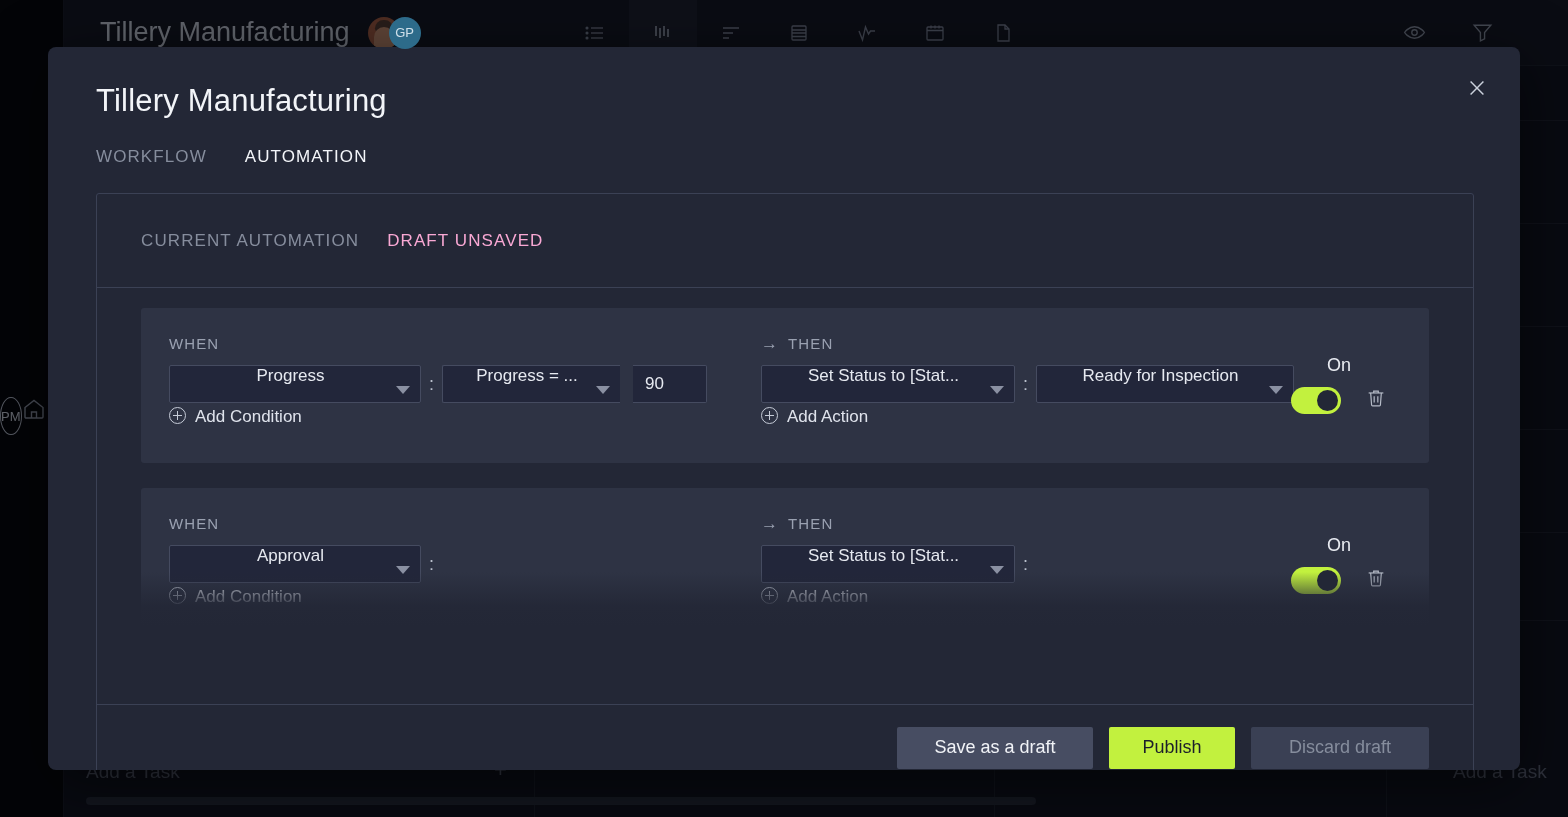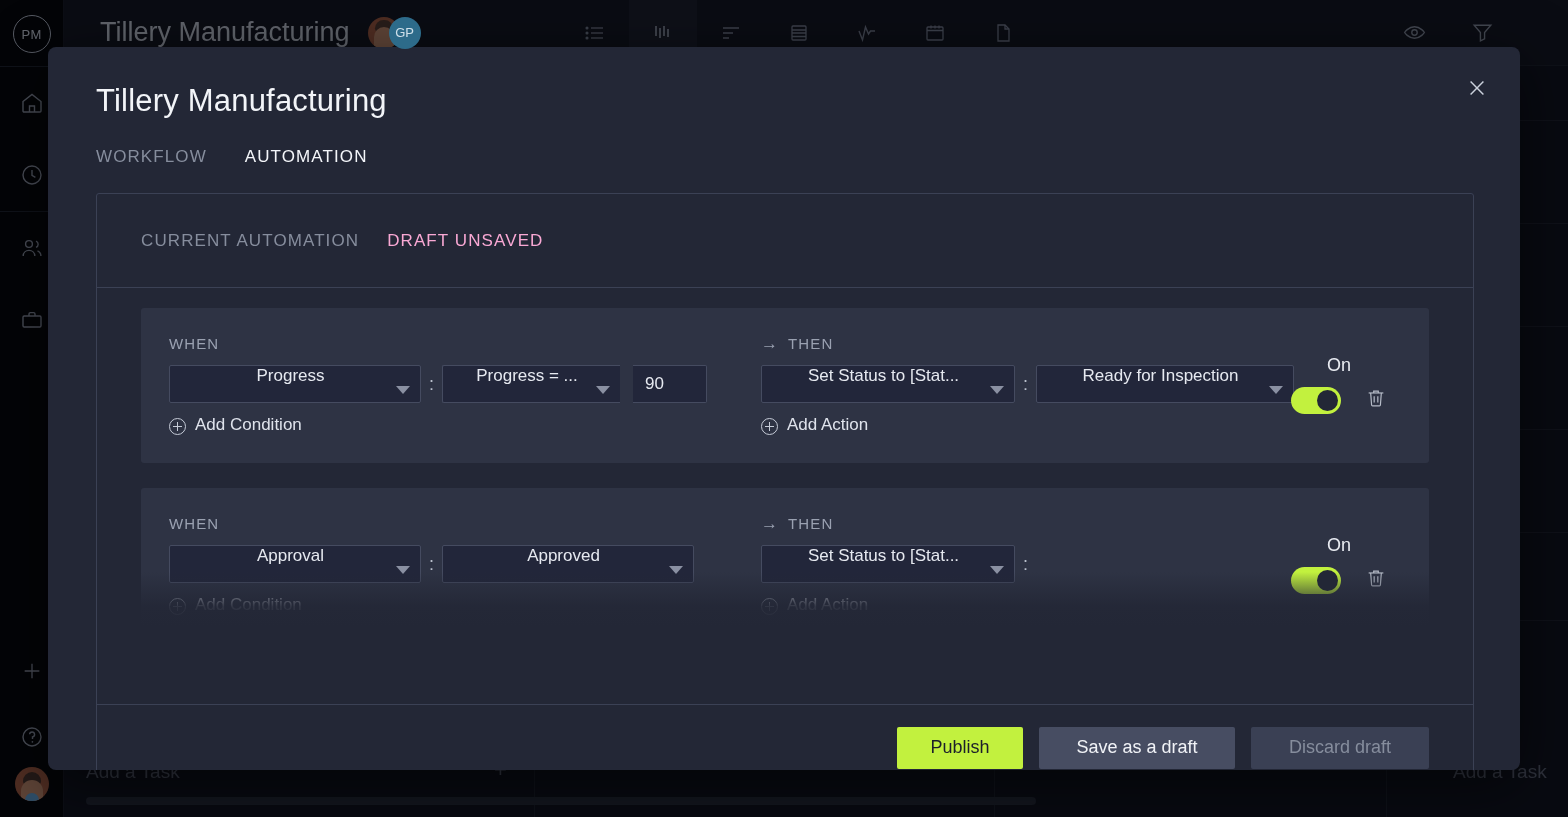--- a/index.html
+++ b/index.html
@@ -20,21 +20,20 @@
     background: #0c0e16;
   }
 
   
   #left-rail {
     position: absolute;
     left: 0; top: 0;
     width: 64px; height: 817px;
     background: #000000;
     display: flex;
-    flex-direction: column;
     align-items: center;
     border-right: 1px solid #15171f;
   }
   #left-rail .logo {
     margin-top: 15px;
     width: 38px; height: 38px;
     border-radius: 50%;
     border: 1.6px solid #b9bfcc;
     color: #d2d7e0;
     font-size: 13px;
@@ -260,23 +259,23 @@
     color: #e6e9f0; font-size: 17px;
     display: flex; align-items: center; padding-left: 12px;
   }
   .cond-wrap { display: flex; gap: 13px; }
   .cond-wrap .sel-cond { border-radius: 2px 0 0 2px; border-right: none; }
 
   .sel-action { width: 254px; }
   .sel-value  { width: 258px; }
 
   .add-link {
-    margin-top: 12px;
+    margin-top: 4px;
     color: #dfe3ec; font-size: 17px;
-    display: flex; align-items: flex-end; gap: 9px;
+    display: flex; align-items: flex-start; gap: 9px;
   }
   .plus-circle {
     width: 17px; height: 17px; border-radius: 50%;
     border: 1.4px solid #c6ccd8;
     position: relative; flex: 0 0 auto;
   }
   .plus-circle::before, .plus-circle::after {
     content: ""; position: absolute; background: #c6ccd8;
   }
   .plus-circle::before { left: 3.4px; top: 7px; width: 8.5px; height: 1.4px; }
@@ -592,26 +591,20 @@
 
       <div class="rule faded">
         <div class="when-col">
           <div class="seg-label">WHEN</div>
           <div class="ctrl-row">
             <div class="select sel-field">
               <span class="txt">Approval</span>
               <span class="caret"></span>
             </div>
             <span class="colon">:</span>
-            <div class="cond-wrap">
-              <div class="select sel-cond" style="width:252px;border-right:1px solid #454b60;border-radius:2px">
-                <span class="txt">Approved</span>
-                <span class="caret"></span>
-              </div>
-            </div>
           </div>
           <div class="add-link">
             <span class="plus-circle"></span>
             <span>Add Condition</span>
           </div>
         </div>
 
         <div class="then-col">
           <div class="seg-label">
             <span class="arrow">→</span>
@@ -645,19 +638,19 @@
               </div>
             </div>
           </div>
         </div>
       </div>
 
       <div id="fade-mask"></div>
     </div>
 
     <div id="panel-footer">
+      <div class="btn draft">Save as a draft</div>
       <div class="btn publish">Publish</div>
-      <div class="btn draft">Save as a draft</div>
       <div class="btn discard">Discard draft</div>
     </div>
 
   </div>
 </div>
 
 </body></html>

